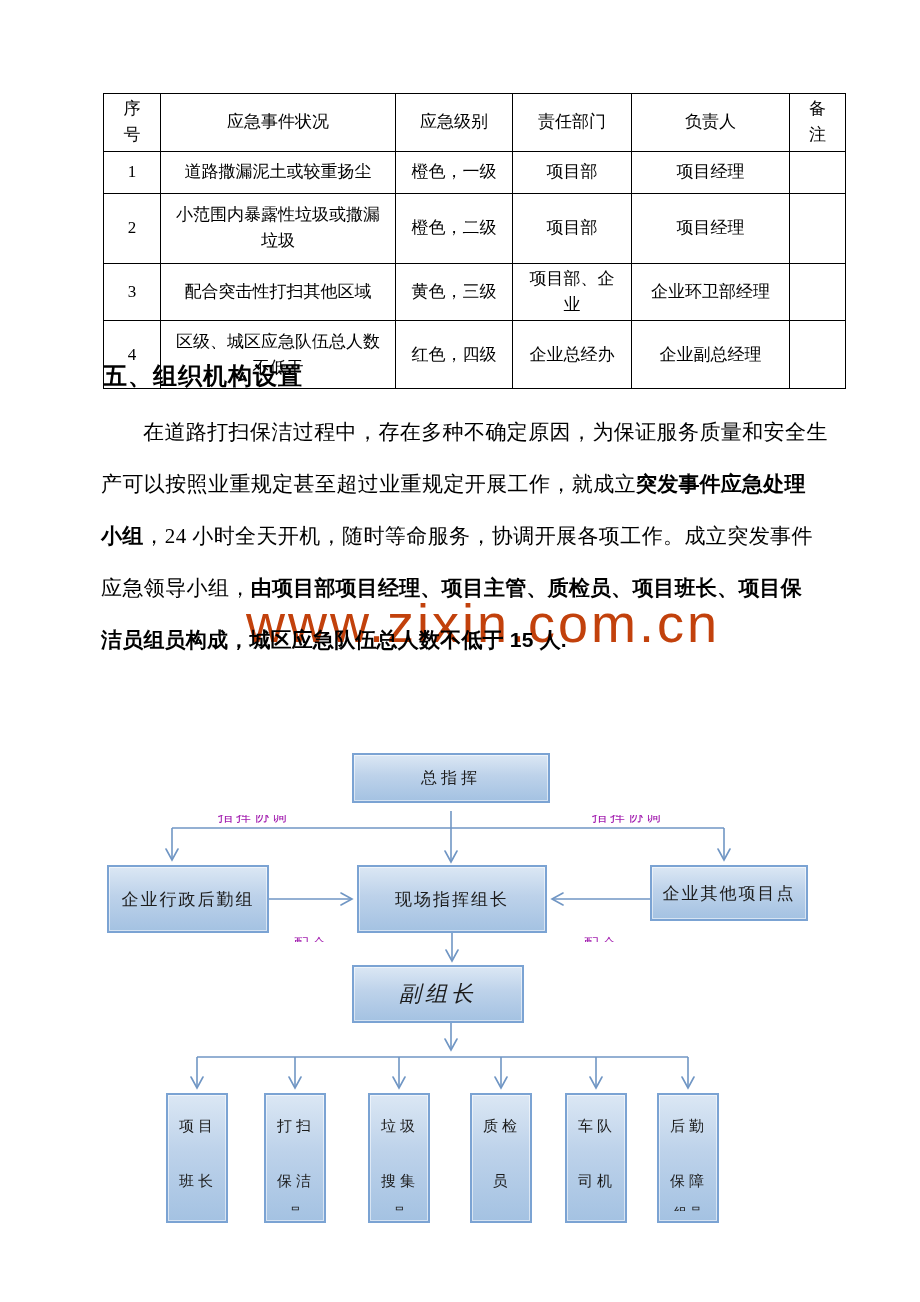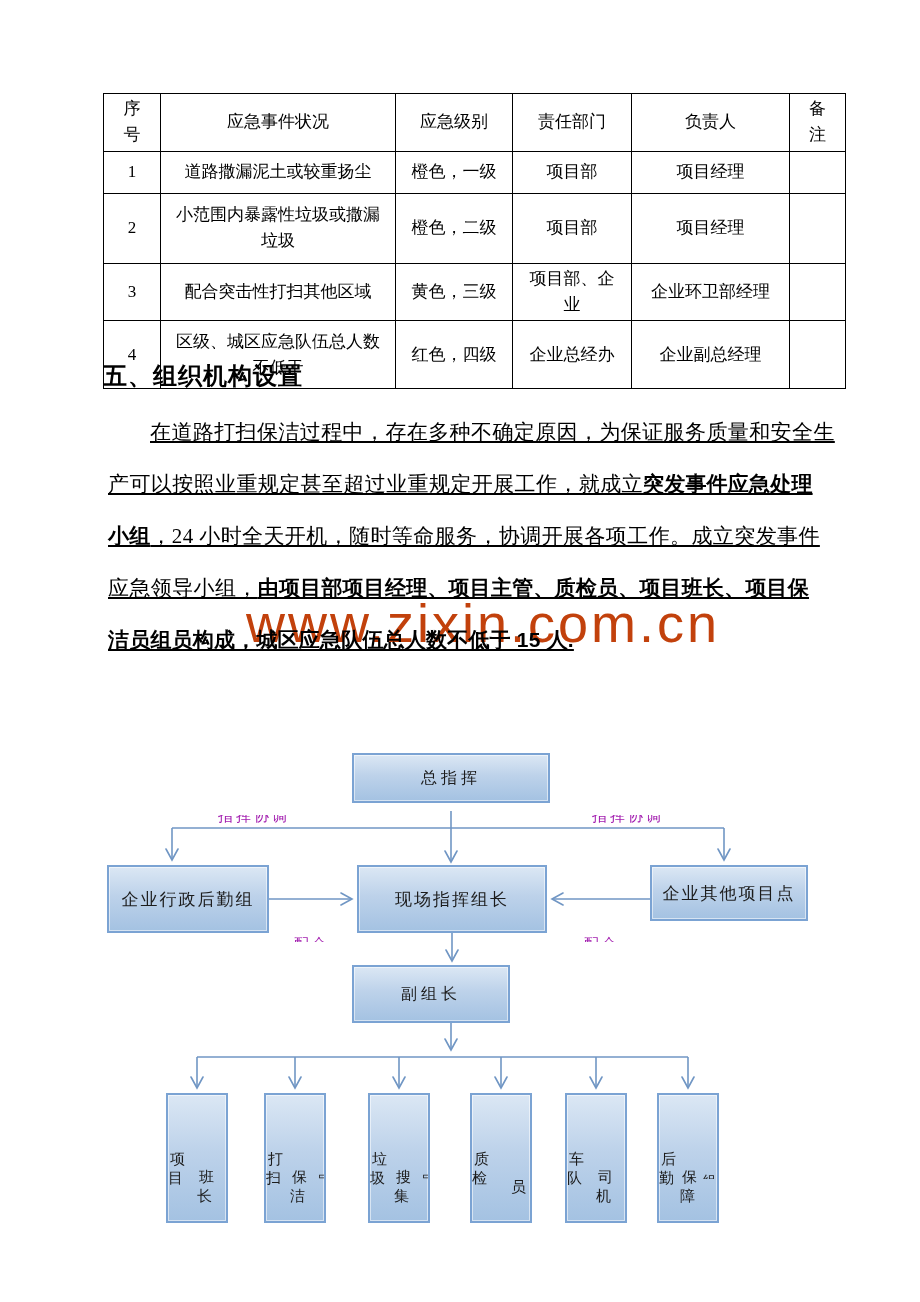--- a/index.html
+++ b/index.html
@@ -25,21 +25,21 @@
   table.etable tbody tr:nth-child(2) { height:70px; }
   table.etable tbody tr:nth-child(3) { height:42px; }
   table.etable tbody tr:nth-child(4) { height:68px; }
 
   
   .heading {
     position:absolute; left:103px; top:360px; margin:0;
     font-family:"Liberation Sans","DejaVu Sans",sans-serif;
     font-size:24px; font-weight:700; color:#000; letter-spacing:1px;
   }
-  .para { position:absolute; left:108px; top:406px; width:748px; z-index:2;text-decoration:underline; }
+  .para { position:absolute; left:101px; top:406px; width:748px; z-index:2; }
   .pline { height:52px; line-height:52px; font-size:21px; white-space:nowrap; letter-spacing:0.4px; }
   .pline.indent { text-indent:42px; }
   .b { font-weight:700; font-family:"Liberation Sans","DejaVu Sans",sans-serif; letter-spacing:0.2px; }
 
   
   .watermark {
     position:absolute; left:246px; top:592px; z-index:1;
     font-family:Liberation Sans, sans-serif;
     font-size:54px; color:#c2410c; letter-spacing:3px; font-weight:400;
   }
@@ -52,24 +52,24 @@
     background:linear-gradient(180deg,#dbe7f4 0%, #bdd2ea 45%, #a4c2e2 100%);
     border:2px solid #7ba3d3;
     display:flex; align-items:center; justify-content:center;
     font-size:17px; color:#1c1c1c; letter-spacing:2px;
     box-shadow:inset 0 0 0 1px rgba(255,255,255,0.55);
   }
   .node-top    { left:262px; top:8px;   width:198px; height:50px; font-size:16px; letter-spacing:4px; }
   .node-mleft  { left:17px;   top:120px; width:162px; height:68px; }
   .node-mcent  { left:267px; top:120px; width:190px; height:68px; }
   .node-mright { left:560px; top:120px; width:158px; height:56px; }
-  .node-deputy { left:262px; top:220px; width:158px; height:58px; font-size:16px; letter-spacing:4px; }
+  .node-deputy { left:262px; top:220px; width:172px; height:58px; font-size:22px; letter-spacing:4px;font-style:italic; }
   .team {
     top:348px; width:62px; height:130px;
-    justify-content:flex-start; align-items:center;
+    flex-direction:column; justify-content:flex-start; align-items:center;
     padding-top:22px; font-size:15px; letter-spacing:4px;
   }
   .team span { display:block; text-indent:2px; }
   .team .l2 { margin-top:36px; }
   .team .frag { margin-top:15px; height:5px; overflow:hidden; }
   .team .frag span { font-size:13px; line-height:14px; letter-spacing:2px; }
 
   .clip-label { position:absolute; overflow:hidden; color:#a21caf; }
   .clip-label span { display:block; font-size:15px; line-height:18px; letter-spacing:3px; white-space:nowrap; }
   .cmd-left  { left:128px; top:70px; width:76px; height:12px; }

